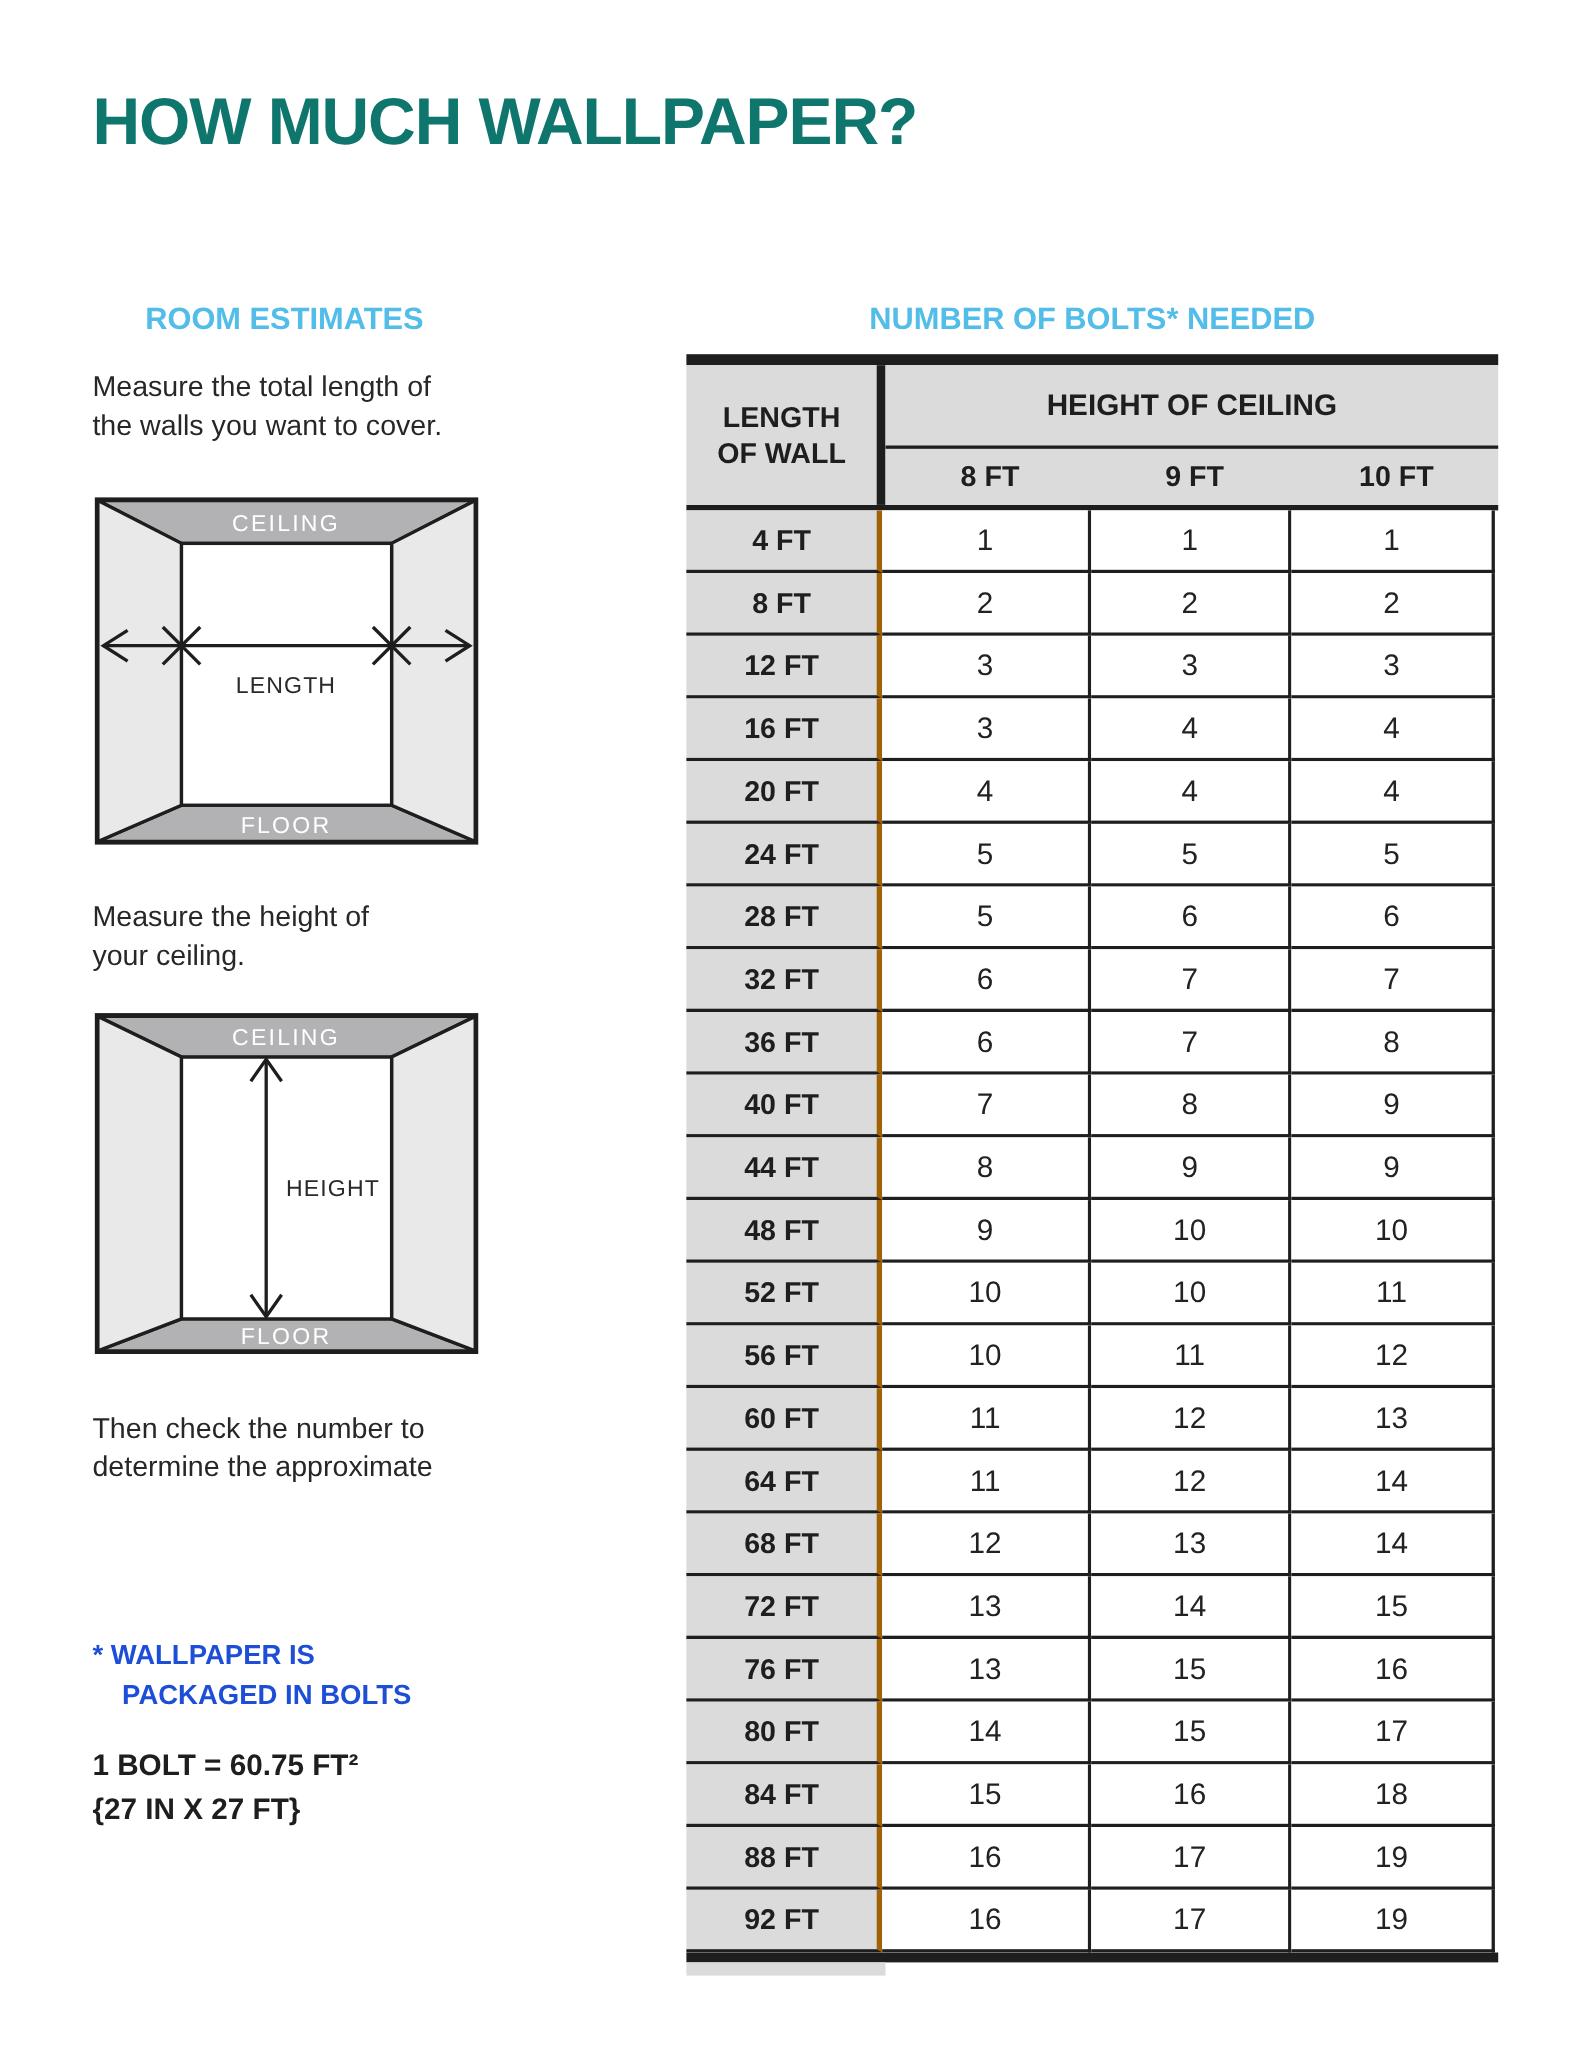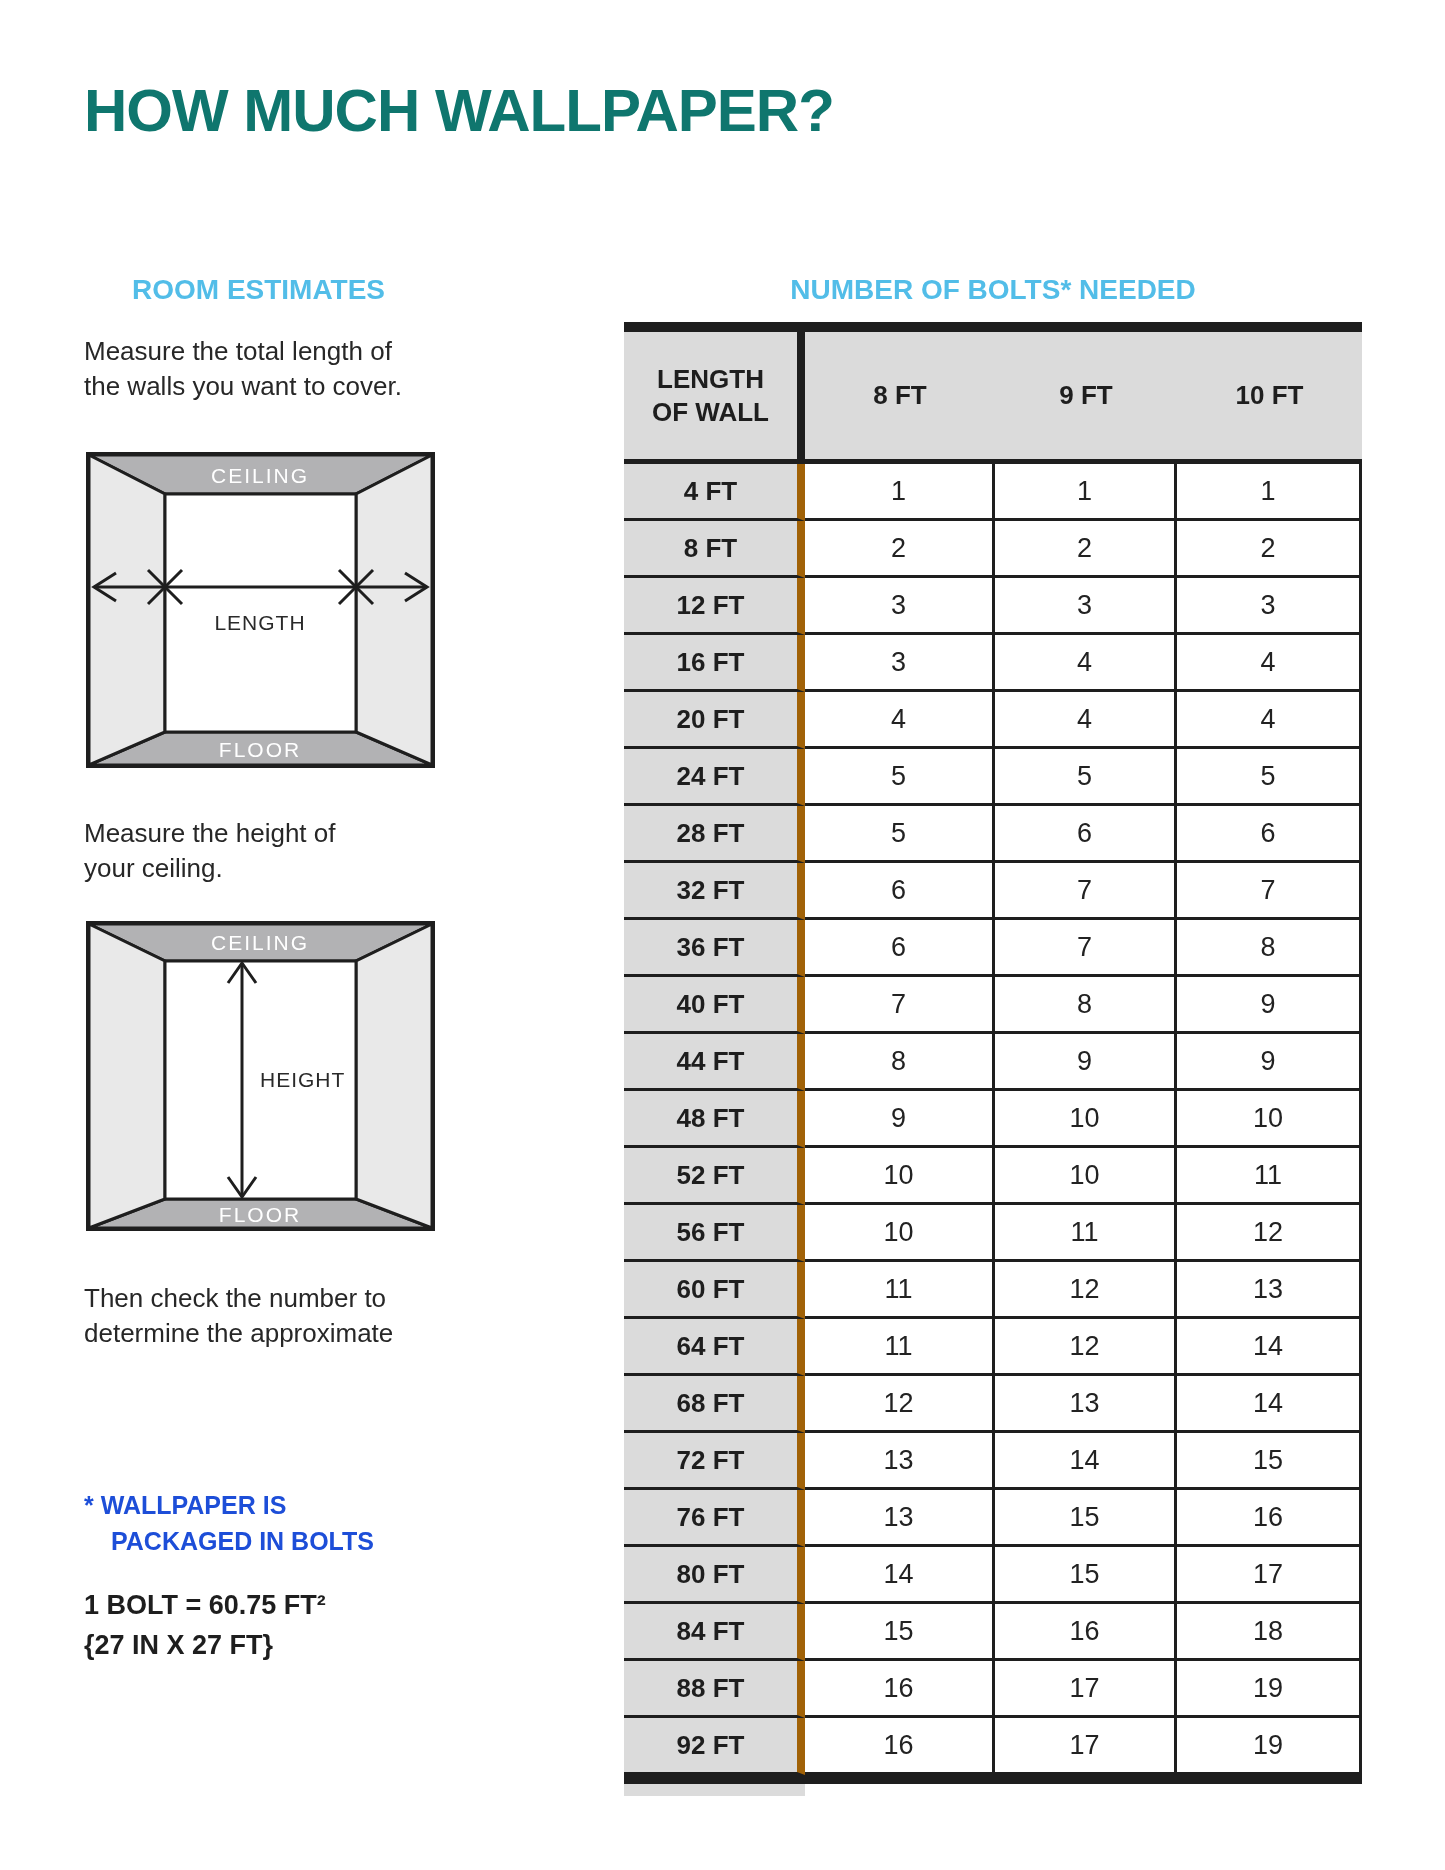--- a/index.html
+++ b/index.html
@@ -49,21 +49,21 @@
     font-size:27px;font-weight:bold;color:#1E1E1E;
   }
   .subcols{flex:1;display:flex;align-items:center;}
   .subcol{font-size:26px;font-weight:bold;text-align:center;color:#1E1E1E;}
   .subcol.s1{width:190px;}
   .subcol.s2{width:182px;}
   .subcol.s3{width:185px;}
   .trow{display:flex;height:57px;box-sizing:border-box;}
   .rlabel{
     width:173px;background:#DBDBDB;
-    border-right:8px solid #a16207;border-bottom:3px solid #1E1E1E;
+    border-right:5px solid #a16207;border-bottom:3px solid #1E1E1E;
     display:flex;align-items:center;justify-content:center;
     font-size:26px;font-weight:bold;color:#1E1E1E;box-sizing:content-box;height:54px;
   }
   .cell{
     background:#ffffff;border-right:3px solid #1E1E1E;border-bottom:3px solid #1E1E1E;
     display:flex;align-items:center;justify-content:center;
     font-size:27px;color:#222;height:54px;box-sizing:content-box;
   }
   .cell.c1{width:187px;}
   .cell.c2{width:179px;}
@@ -144,20 +144,21 @@
 <div class="abs section-heading table-heading">NUMBER OF BOLTS* NEEDED</div>
 
 <div class="abs btable">
   <div class="t-topbar"></div>
   <div class="t-header">
     <div class="corner">
       <div>LENGTH</div>
       <div>OF WALL</div>
     </div>
     <div class="head-right">
+      <div class="group-label">HEIGHT OF CEILING</div>
       <div class="subcols">
         <div class="subcol s1">8 FT</div>
         <div class="subcol s2">9 FT</div>
         <div class="subcol s3">10 FT</div>
       </div>
     </div>
   </div>
   <div id="table-body">
   <div class="trow">
     <div class="rlabel">4 FT</div>

